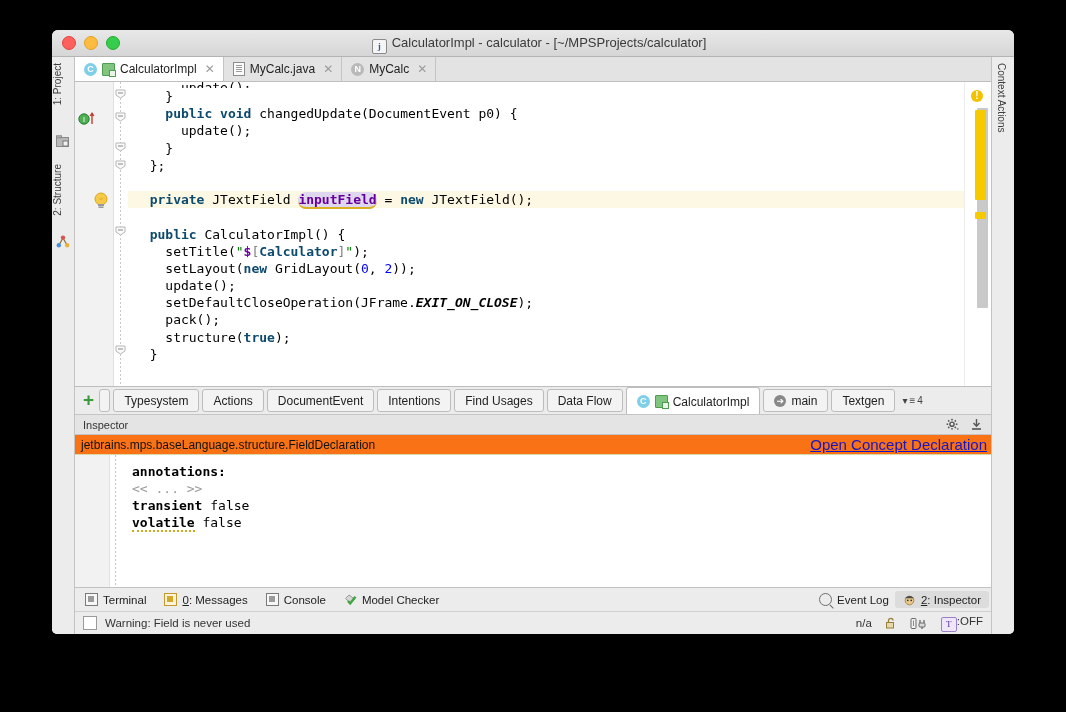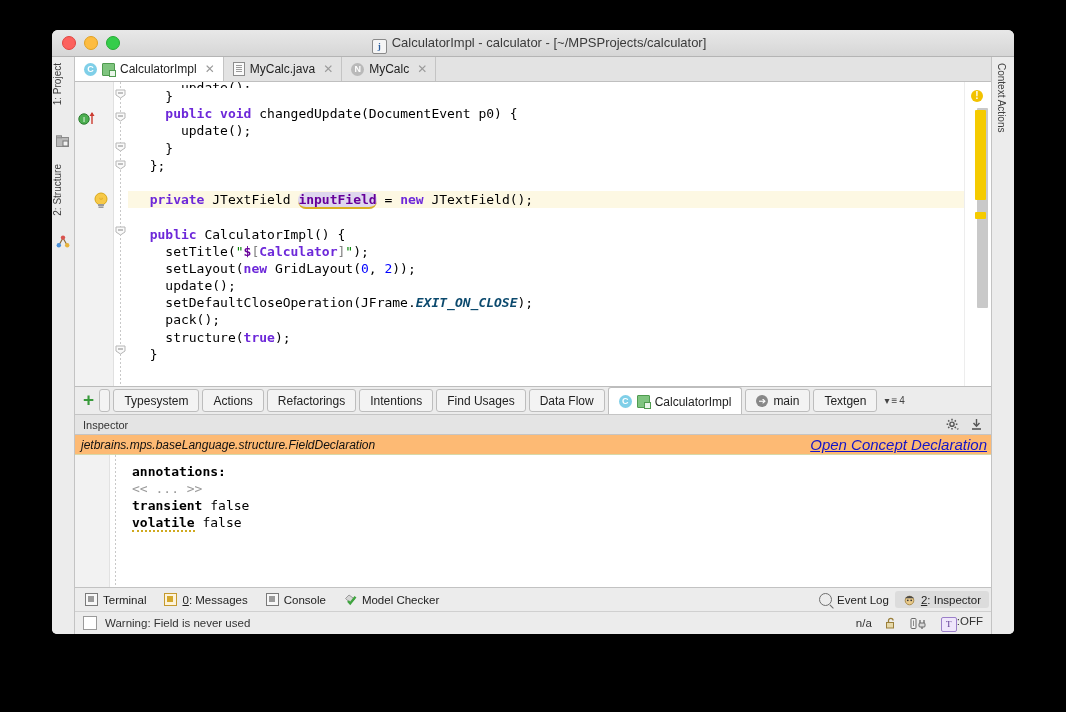--- a/index.html
+++ b/index.html
@@ -195,27 +195,27 @@
     overflow: hidden;
     font-family: "DejaVu Sans Mono", monospace;
     font-size: 13px;
     line-height: 17.2px;
     padding-top: 5px;
     color: #000;
     background: #fff;
   }
   .cl { white-space: pre; height: 17.2px; padding-left: 6px; }
   .cl.hl { background: #fdf8e3; }
-  .kw { color: #6d28d9; font-weight: bold; }
+  .kw { color: #0c4a6e; font-weight: bold; }
   .num { color: #0000ff; }
   .str { color: #008000; }
   .fld { color: #660099; font-weight: bold; }
   .fld-hl { background: #dfd7ee; color: #660099; font-weight: bold;
             border-bottom: 2px solid #d8b020; border-radius: 8px; }
-  .const { color: #0c4a6e; font-style: italic; font-weight: bold; }
+  .const { color: #000000; font-style: italic; font-weight: bold; }
   .brk { color: #808080; }
   .plain { color: #000; }
   .wavy { border-bottom: 2px dotted #cfa91f; }
 
   
   #marker-bar {
     width: 26px; flex: none;
     background: #fff;
     position: relative;
     border-left: 1px solid #ededed;
@@ -308,26 +308,26 @@
     border-top: 1px solid #c5c5c5;
     border-bottom: 1px solid #c5c5c5;
     display: flex; align-items: center;
     padding: 0 8px;
     font-size: 11px; color: #333;
     justify-content: space-between;
   }
   .hdr-icons { display: flex; align-items: center; gap: 11px; }
   #concept-bar {
     height: 19px;
-    background: #fdba74;
+    background: #f97316;
     border-bottom: 1px solid #d8d8a8;
     display: flex; align-items: center;
     justify-content: space-between;
     padding: 0 4px 0 6px;
-    font-size: 12px; color: #111; font-style: italic;
+    font-size: 12px; color: #111;
   }
   #concept-link {
     color: #1414c8;
     text-decoration: underline;
     font-size: 15px;
     cursor: pointer;
   }
   #inspector-body {
     height: 132px;
     background: #fff;
@@ -567,21 +567,21 @@
         <div id="lower-tabs">
           <span class="plus">+</span>
           <div class="ltab edge">&nbsp;</div>
           <div class="ltab">
             <span>Typesystem</span>
           </div>
           <div class="ltab">
             <span>Actions</span>
           </div>
           <div class="ltab">
-            <span>Refactorings</span>
+            <span>DocumentEvent</span>
           </div>
           <div class="ltab">
             <span>Intentions</span>
           </div>
           <div class="ltab">
             <span>Find Usages</span>
           </div>
           <div class="ltab">
             <span>Data Flow</span>
           </div>

